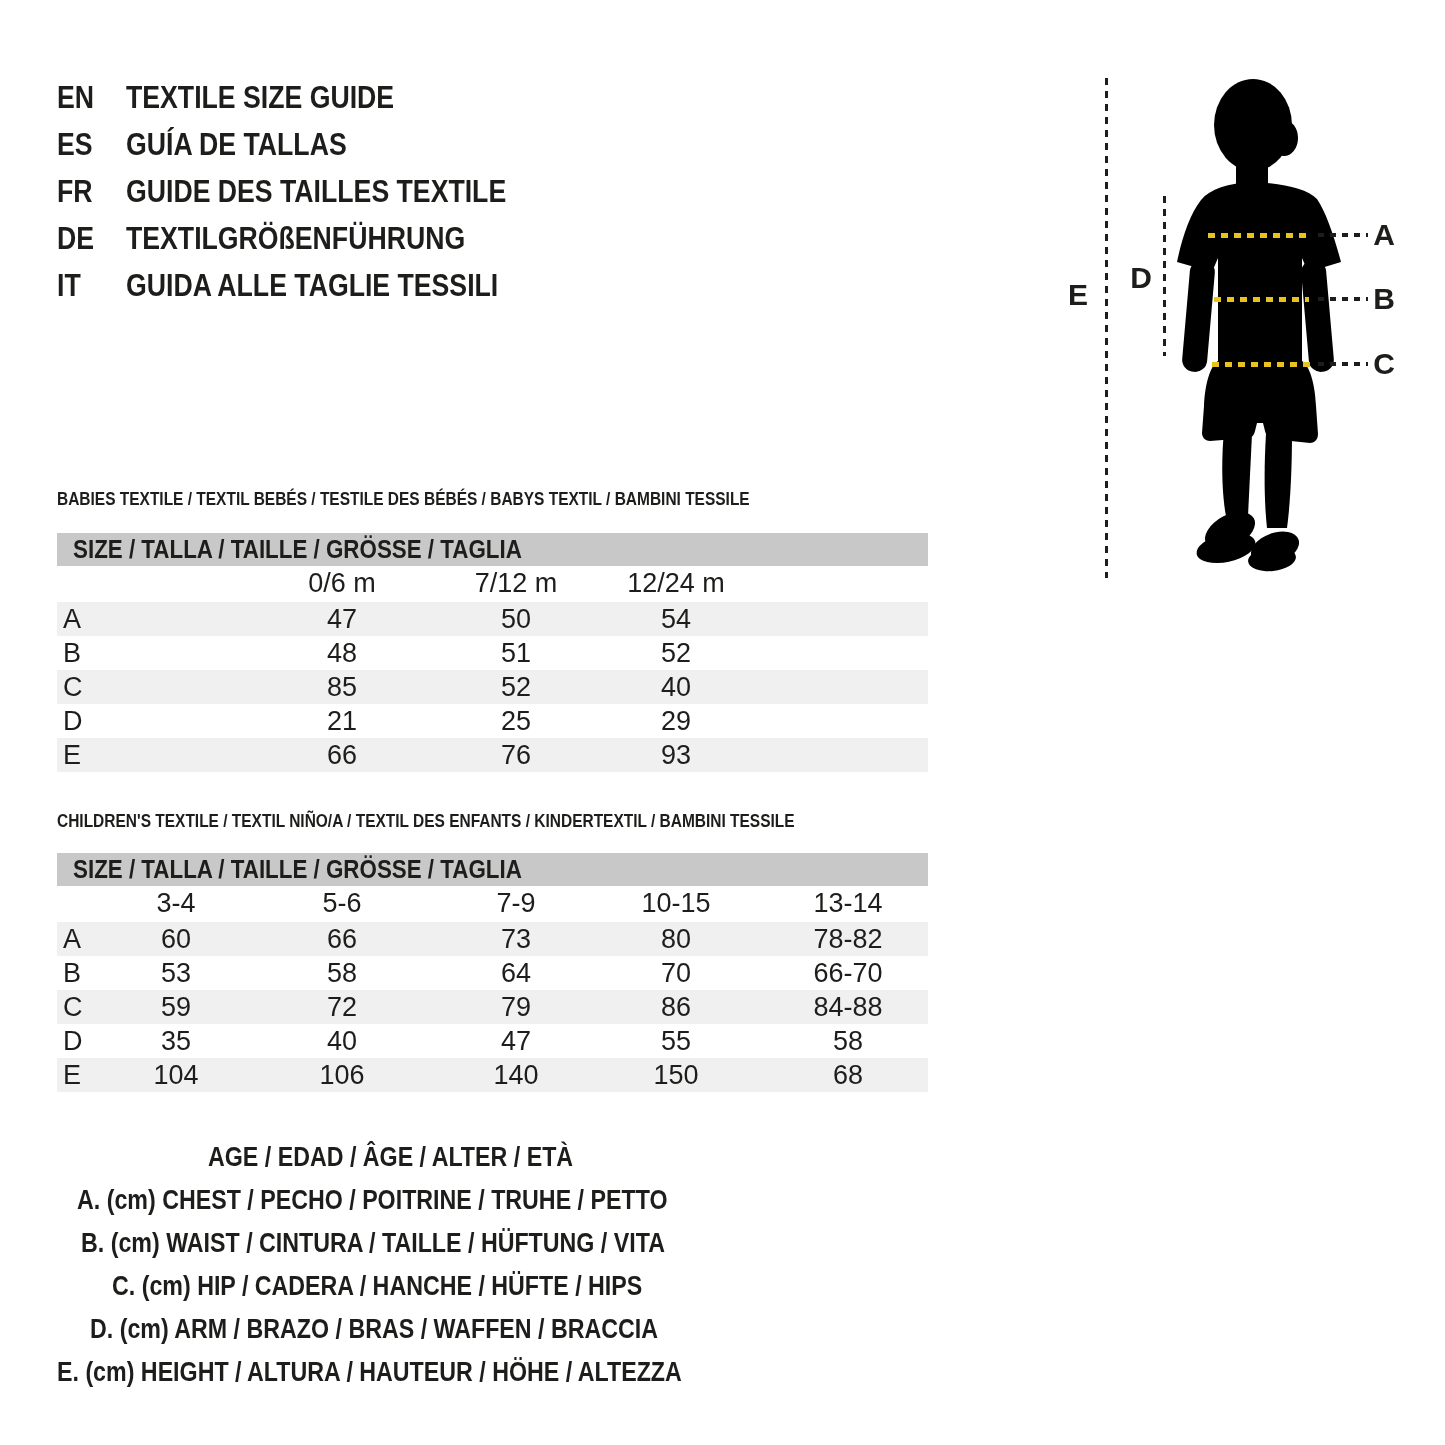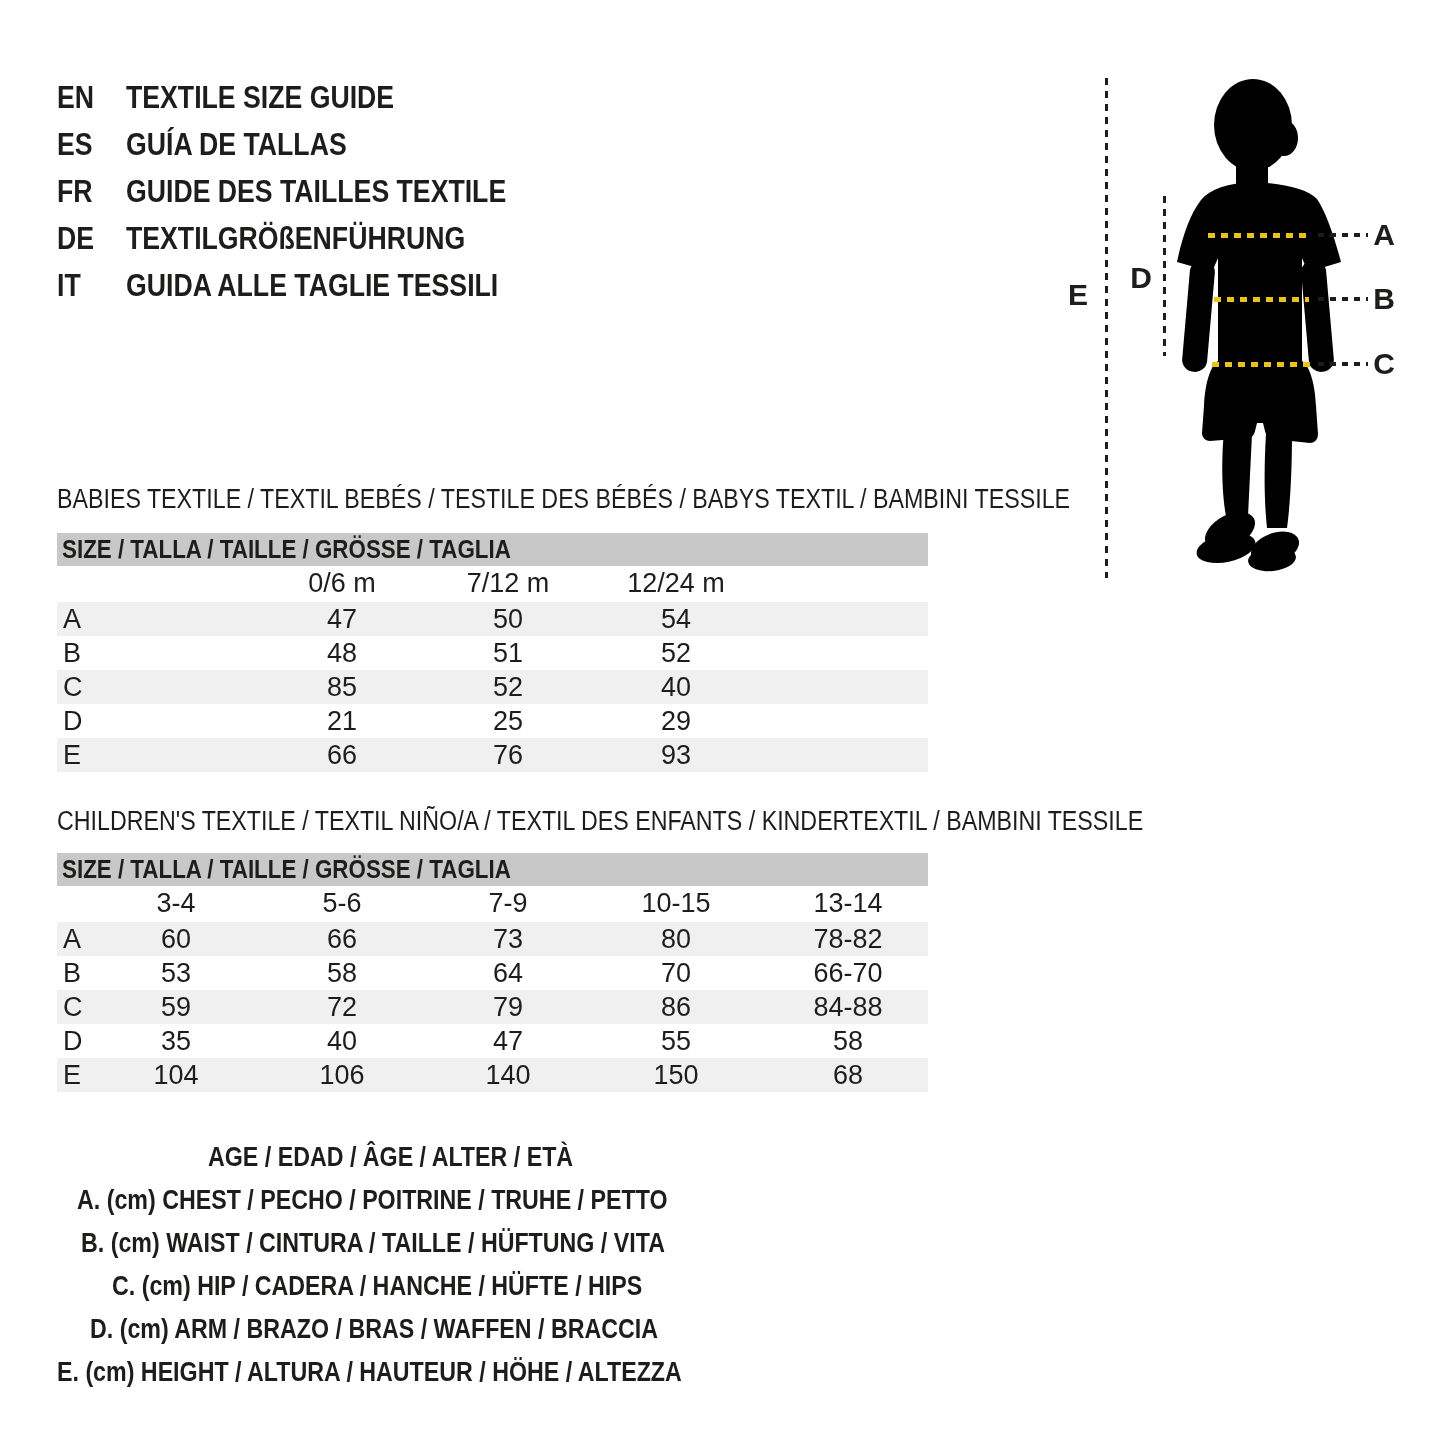--- a/index.html
+++ b/index.html
@@ -8,32 +8,32 @@
     font-family:"Liberation Sans", sans-serif;color:#1d1d1b;overflow:hidden;
   }
   .abs{position:absolute;}
   .cond{display:inline-block;transform:scaleX(0.86);transform-origin:0 50%;white-space:nowrap;}
 
   
   .lang-block{left:57px;top:74px;}
   .lang-row{display:flex;height:47px;line-height:47px;font-size:31px;font-weight:700;}
   .lang-code{width:69px;}
   
-  .section-title{font-size:27px;font-weight:400;line-height:30px;white-space:nowrap;}
+  .section-title{font-size:18px;font-weight:700;line-height:30px;white-space:nowrap;}
 
   
   .size-table{width:871px;}
-  .size-bar{height:33px;background:#c8c8c8;line-height:33px;padding-left:5px;
+  .size-bar{height:33px;background:#c8c8c8;line-height:33px;padding-left:16px;
             font-size:26px;font-weight:700;}
   .colhead-row{position:relative;height:36px;font-size:27px;font-weight:400;}
   .t-row{position:relative;height:34px;font-size:27px;font-weight:400;}
   .t-row.alt{background:#f0f0f0;}
   .row-label{position:absolute;left:6px;top:0;line-height:34px;}
   .cell{position:absolute;top:0;width:130px;text-align:center;line-height:34px;}
-  .c0{left:54px;} .c1{left:220px;} .c2{left:386px;} .c3{left:554px;} .c4{left:726px;}
+  .c0{left:54px;} .c1{left:220px;} .c2{left:394px;} .c3{left:554px;} .c4{left:726px;}
 
   
   .legend-line{height:43px;line-height:43px;font-size:27px;font-weight:700;text-align:center;}
 
   
   .vdash{width:3px;background:repeating-linear-gradient(to bottom,#1d1d1b 0 7px,transparent 7px 13px);}
   .hdot-y{height:5px;background:repeating-linear-gradient(to right,#e8c21d 0 7px,transparent 7px 13px);}
   .hdot-b{height:4px;background:repeating-linear-gradient(to right,#1d1d1b 0 6px,transparent 6px 12px);}
   .fig-label{width:32px;text-align:center;font-size:30px;font-weight:700;line-height:32px;}
 </style>

